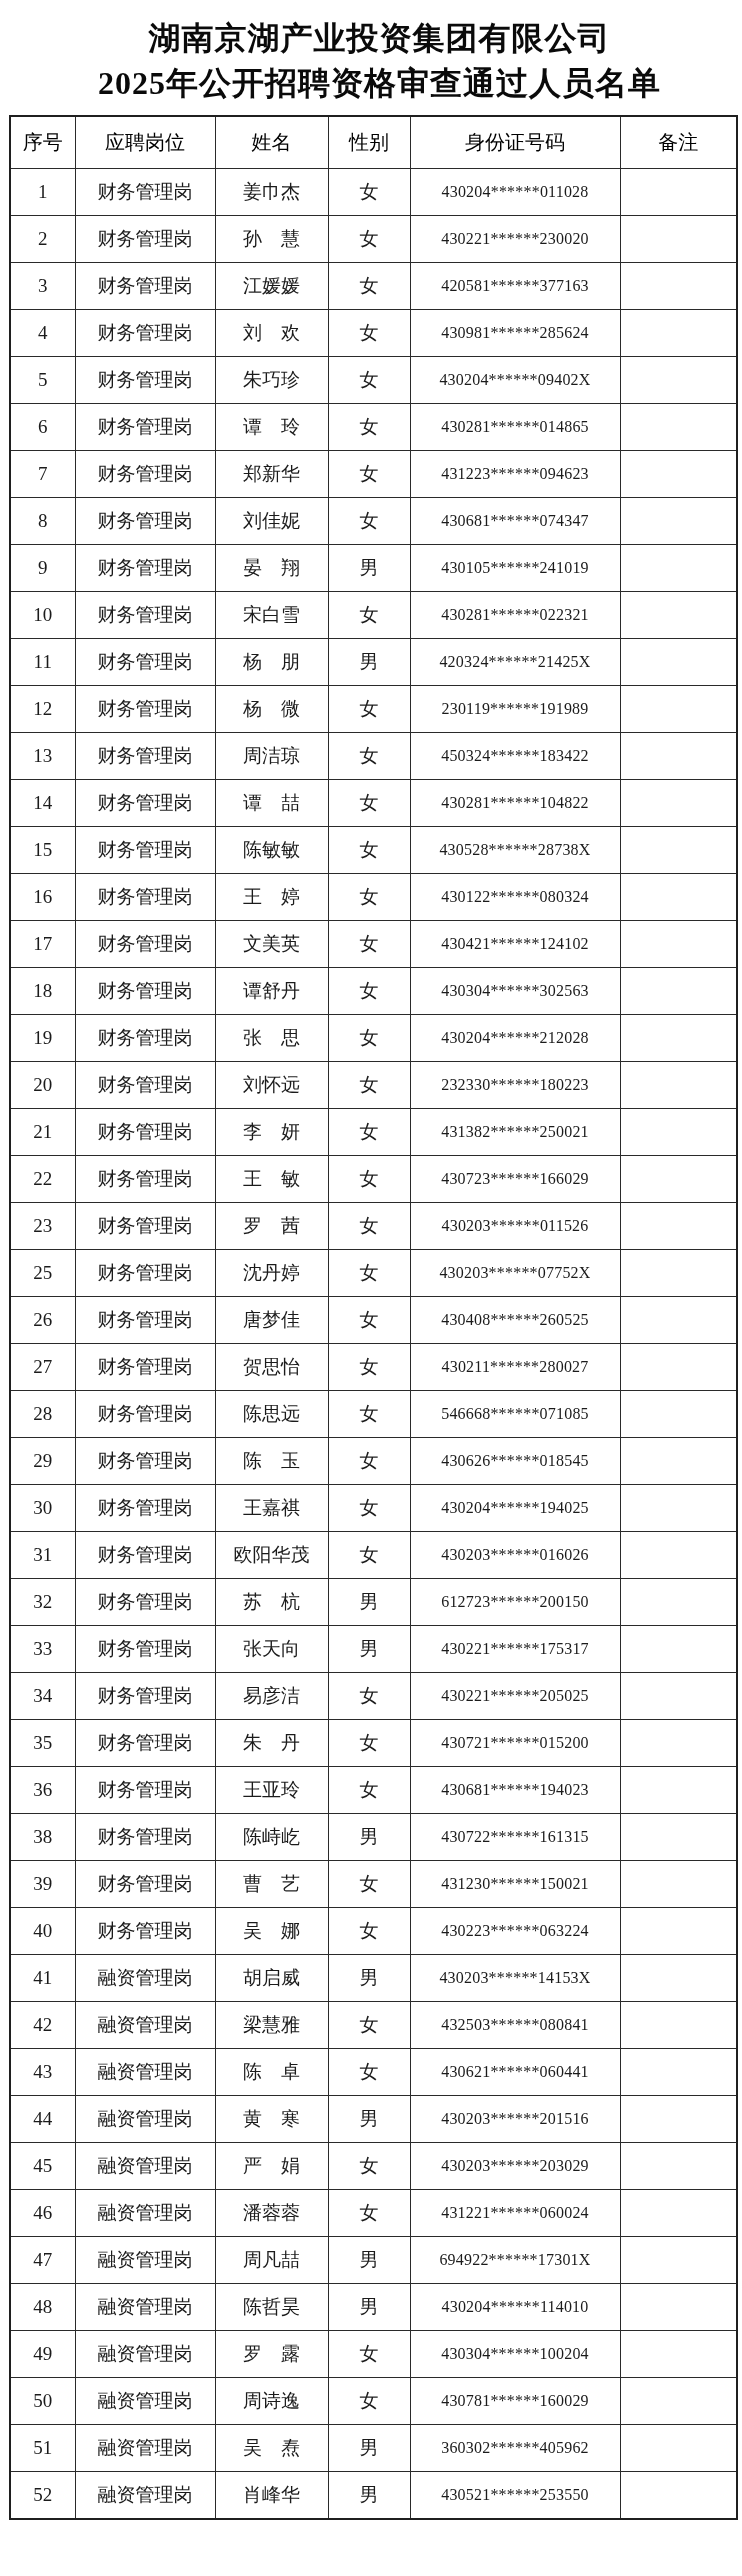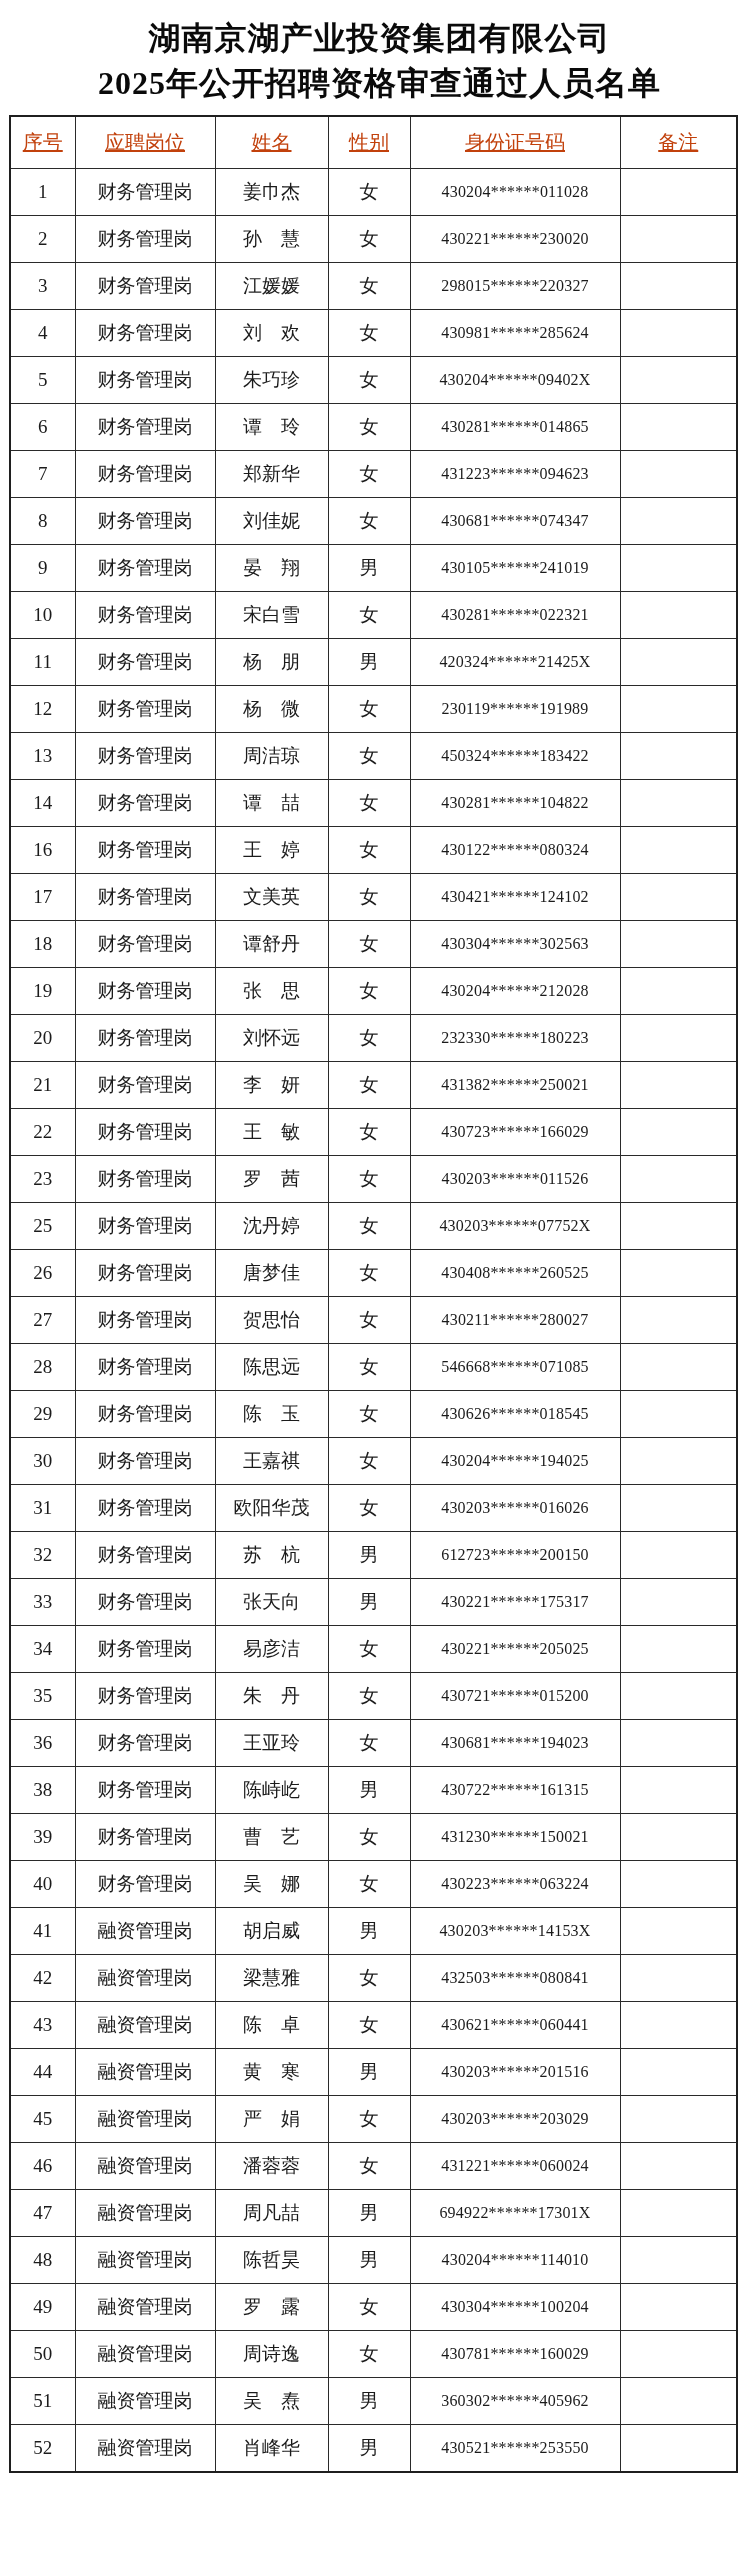--- a/index.html
+++ b/index.html
@@ -42,22 +42,21 @@
     text-align: center;
     vertical-align: middle;
     padding: 0;
     overflow: hidden;
     white-space: nowrap;
   }
   thead th {
     height: 51px;
     font-size: 20px;
     font-weight: normal;
-    color: #c2410c;
-    text-decoration: underline;
+    color: #000000;
   }
   tbody td {
     height: 46px;
     font-size: 19px;
     color: #1b1b1b;
   }
   tbody td.id-cell {
     font-size: 16px;
     letter-spacing: 0.2px;
   }
@@ -104,21 +103,21 @@
         <td>孙　慧</td>
         <td>女</td>
         <td class="id-cell">430221******230020</td>
         <td></td>
       </tr>
       <tr>
         <td>3</td>
         <td>财务管理岗</td>
         <td>江媛媛</td>
         <td>女</td>
-        <td class="id-cell">298015******220327</td>
+        <td class="id-cell">420581******377163</td>
         <td></td>
       </tr>
       <tr>
         <td>4</td>
         <td>财务管理岗</td>
         <td>刘　欢</td>
         <td>女</td>
         <td class="id-cell">430981******285624</td>
         <td></td>
       </tr>
@@ -193,20 +192,28 @@
         <td>女</td>
         <td class="id-cell">450324******183422</td>
         <td></td>
       </tr>
       <tr>
         <td>14</td>
         <td>财务管理岗</td>
         <td>谭　喆</td>
         <td>女</td>
         <td class="id-cell">430281******104822</td>
+        <td></td>
+      </tr>
+      <tr>
+        <td>15</td>
+        <td>财务管理岗</td>
+        <td>陈敏敏</td>
+        <td>女</td>
+        <td class="id-cell">430528******28738X</td>
         <td></td>
       </tr>
       <tr>
         <td>16</td>
         <td>财务管理岗</td>
         <td>王　婷</td>
         <td>女</td>
         <td class="id-cell">430122******080324</td>
         <td></td>
       </tr>

